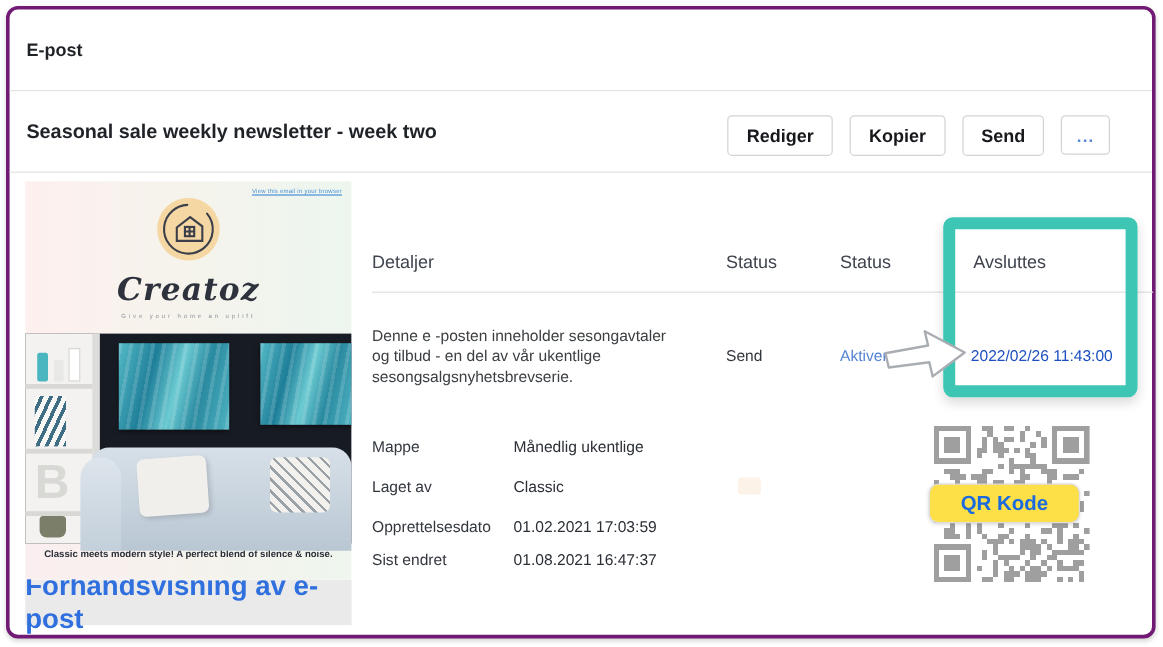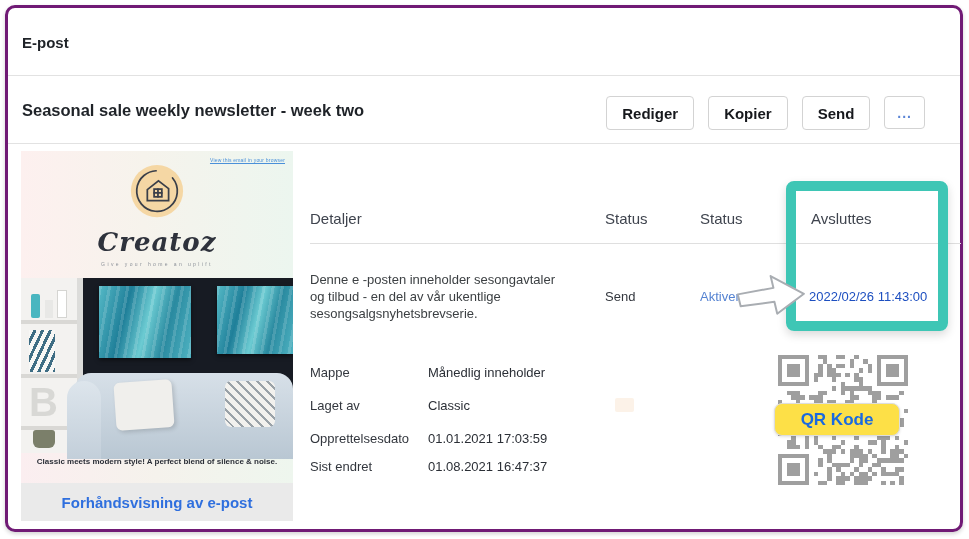--- a/index.html
+++ b/index.html
@@ -71,21 +71,21 @@
   .mail-caption {
     height:30px; padding-top:3px; text-align:center;
     background:linear-gradient(90deg,#fbeef0,#f5f2ec 50%,#eef6ee);
   }
   .cap-bold { font-size:8px; font-weight:bold; color:#2b2f38; line-height:11px; }
   .cap-sub { font-size:8px; color:#9a9fa6; line-height:10px; }
   .thumb-bar {
     width:272px; height:38px; background:#eaeaea; display:flex; align-items:center; justify-content:center;
     cursor:pointer;
   }
-  .thumb-bar span { font-size:15px; font-weight:bold; color:#2f6fde; }
+  .thumb-bar span { font-size:23px; font-weight:bold; color:#2f6fde; }
 
   
   .col-head { position:absolute; top:202px; font-size:15px; color:#3f444e; }
   .desc { position:absolute; left:302px; top:263px; width:254px; font-size:13px; line-height:17px; color:#3c4043; }
   .cell { position:absolute; top:281px; font-size:13px; color:#33373e; }
   .link-cell { color:#5583d2; cursor:pointer; }
   .date-cell { color:#1d4fc0; }
   .field-label { position:absolute; left:302px; font-size:13px; color:#33373e; }
   .field-value { position:absolute; left:420px; font-size:13px; color:#2b2f36; }
 
@@ -181,25 +181,25 @@
     <div class="col-head" style="left:692px;">Status</div>
     <div class="col-head" style="left:803px;">Avsluttes</div>
     <div class="pane-divider" style="left:302px; top:235px; width:651px;"></div>
 
     <div class="desc">Denne e -posten inneholder sesongavtaler og tilbud - en del av vår ukentlige sesongsalgsnyhetsbrevserie.</div>
     <div class="cell" style="left:597px;">Send</div>
     <div class="cell link-cell" style="left:692px;">Aktiver</div>
     <div class="cell date-cell" style="left:801px;">2022/02/26 11:43:00</div>
 
     <div class="field-label" style="top:357px;">Mappe</div>
-    <div class="field-value" style="top:357px;">Månedlig inneholder</div>
+    <div class="field-value" style="top:357px;">Månedlig ukentlige</div>
     <div class="field-label" style="top:390px;">Laget av</div>
     <div class="field-value" style="top:390px;">Classic</div>
     <div class="field-label" style="top:423px;">Opprettelsesdato</div>
-    <div class="field-value" style="top:423px;">01.01.2021 17:03:59</div>
+    <div class="field-value" style="top:423px;">01.02.2021 17:03:59</div>
     <div class="field-label" style="top:451px;">Sist endret</div>
     <div class="field-value" style="top:451px;">01.08.2021 16:47:37</div>
 
     <div class="qr">
       <svg viewBox="0 0 29 29" shape-rendering="crispEdges">
           <rect x="0" y="0" width="7" height="7" fill="#9f9f9f"></rect>
           <rect x="1" y="1" width="5" height="5" fill="#fff"></rect>
           <rect x="2" y="2" width="3" height="3" fill="#9f9f9f"></rect>
           <rect x="22" y="0" width="7" height="7" fill="#9f9f9f"></rect>
           <rect x="23" y="1" width="5" height="5" fill="#fff"></rect>

